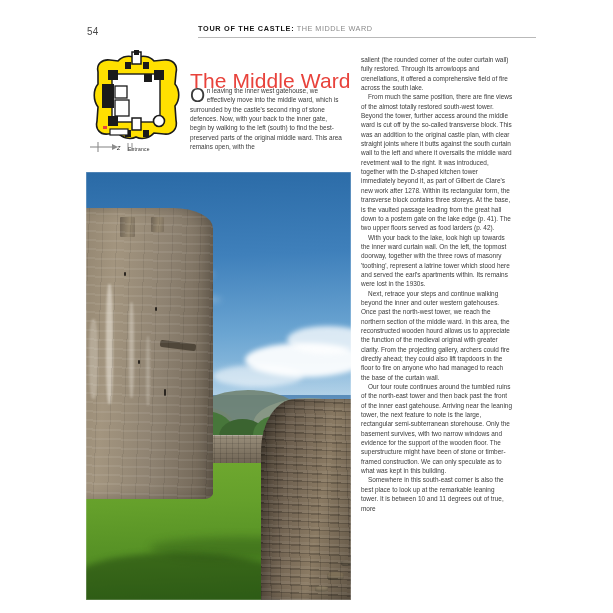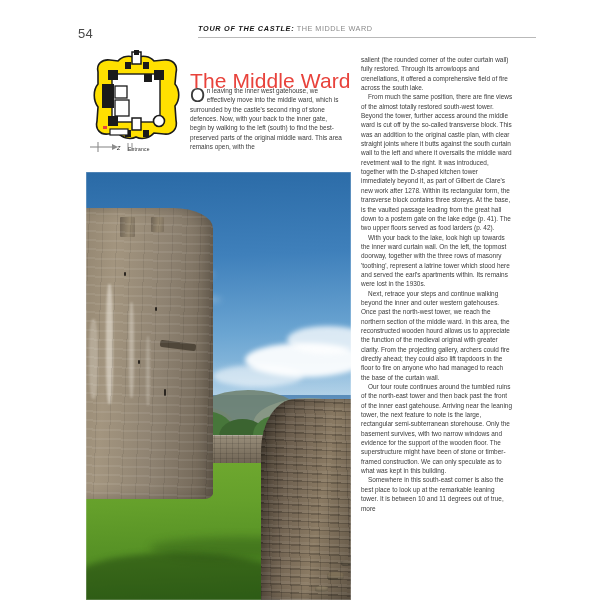--- a/index.html
+++ b/index.html
@@ -27,44 +27,43 @@
   
   .running-head {
     position: absolute;
     left: 78px;
     top: 24px;
     width: 458px;
     height: 20px;
   }
   .folio {
     position: absolute;
-    left: 0;
+    left: 9px;
     top: 2px;
-    font-size: 13px;
+    font-size: 10px;
     letter-spacing: 0.2px;
     color: #4a4a4a;
   }
   .head-rule-wrap {
     position: absolute;
     left: 120px;
     top: 0;
     width: 338px;
   }
   .head-title {
     font-size: 7.3px;
     letter-spacing: 0.55px;
     color: #3b3b3b;
     white-space: nowrap;
     padding-bottom: 3.5px;
   }
   .head-title .strong {
     font-weight: bold;
     color: #161616;
     letter-spacing: 0.7px;
-    font-style: italic;
   }
   .head-title .light {
     color: #8a8a8a;
     letter-spacing: 0.5px;
   }
   .head-rule {
     height: 1px;
     background: #b9b9b9;
     width: 100%;
   }

